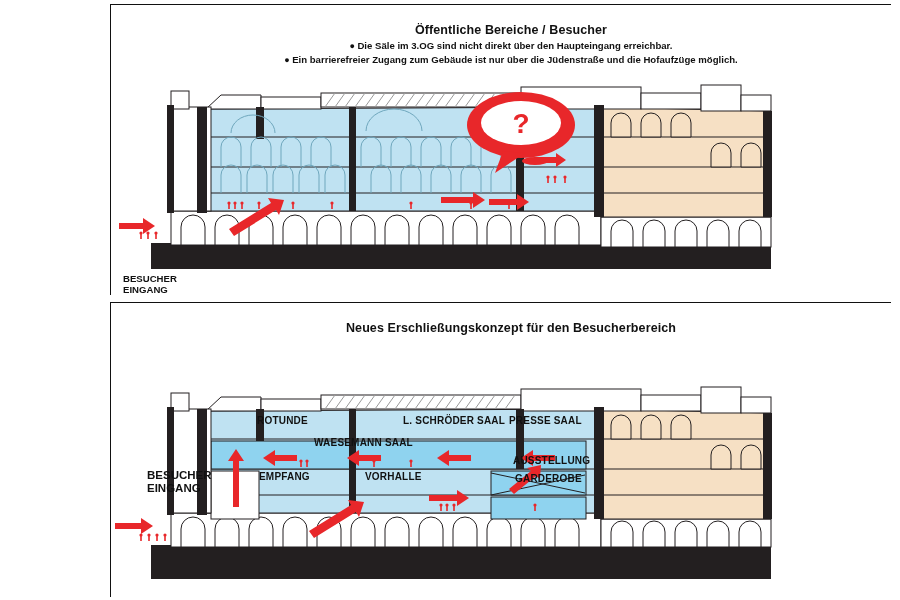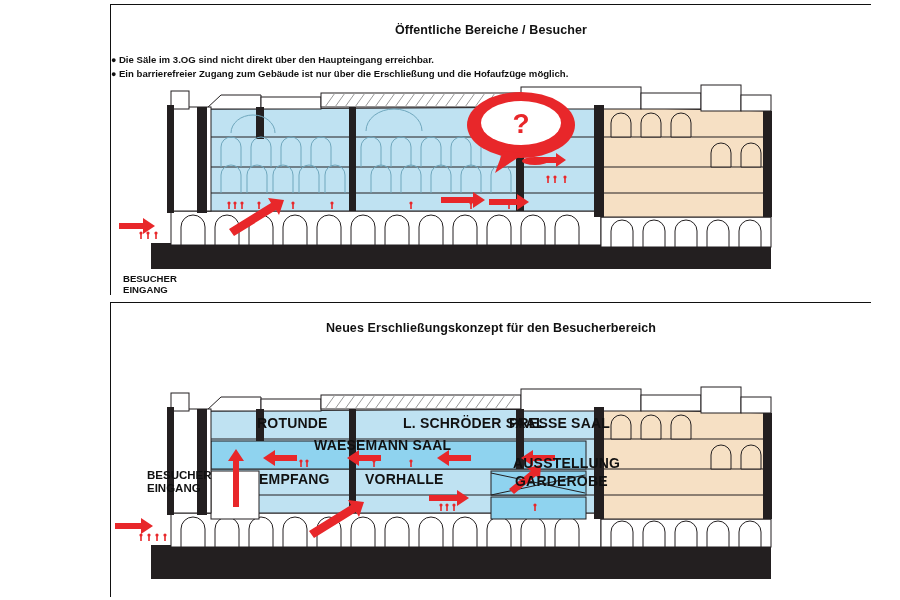--- a/index.html
+++ b/index.html
@@ -4,59 +4,59 @@
 <style>
   html,body{margin:0;padding:0;}
   body{
     width:900px;height:600px;background:#ffffff;
     font-family:"Liberation Sans", sans-serif;
     overflow:hidden;position:relative;
   }
   .page{position:absolute;left:0;top:0;width:900px;height:600px;background:#fff;}
 
   
-  .panel{position:absolute;left:110px;width:760px;background:#fff;}
+  .panel{position:absolute;left:110px;width:760px;background:#fff;padding-left:20px;}
   .panel-top{top:4px;height:290px;border-left:1px solid #111;border-top:1px solid #111;}
   .panel-bot{top:302px;height:294px;border-left:1px solid #111;border-top:1px solid #111;}
 
   .title{
     text-align:center;font-size:12.5px;font-weight:bold;color:#111;
     letter-spacing:.1px;margin-top:18px;
   }
-  .bullets{margin-top:16px;}
+  .bullets{text-align:center;margin-top:2px;}
   .bullets div{font-size:9.6px;color:#111;line-height:14px;font-weight:bold;}
   .bullets .dot{font-size:9px;}
 
   
   .drawing{position:absolute;left:0;top:0;width:760px;height:100%;}
 
   svg{display:block;}
 
   
   .room-label{
-    position:absolute;font-size:14px;font-weight:bold;color:#111;
+    position:absolute;font-size:10px;font-weight:bold;color:#111;
     white-space:nowrap;letter-spacing:.2px;
   }
   .entry-label{
     position:absolute;font-size:9.6px;font-weight:bold;color:#111;
     line-height:11px;white-space:nowrap;
   }
   .entry-label.big{font-size:11.5px;line-height:13px;}
 </style>
 </head>
 <body>
 
 <div class="page">
 
   <div class="panel panel-top">
 
     <div class="title">Öffentliche Bereiche / Besucher</div>
     <div class="bullets">
       <div><span class="dot">●&nbsp;</span><span>Die Säle im 3.OG sind nicht direkt über den Haupteingang erreichbar.</span></div>
-      <div><span class="dot">●&nbsp;</span><span>Ein barrierefreier Zugang zum Gebäude ist nur über die Erschließung und die Hofaufzüge möglich.</span></div>
+      <div><span class="dot">●&nbsp;</span><span>Ein barrierefreier Zugang zum Gebäude ist nur über die Jüdenstraße und die Hofaufzüge möglich.</span></div>
     </div>
 
     <div class="drawing">
       <svg width="760" height="220" viewBox="0 0 760 220" style="position:absolute;left:0;top:66px;">
 
         <rect x="40" y="172" width="620" height="44" fill="#231f20"></rect>
         <rect x="0" y="196" width="760" height="20" fill="#ffffff"></rect>
         <rect x="40" y="172" width="620" height="26" fill="#231f20"></rect>
 
         <rect x="60" y="140" width="430" height="34" fill="#ffffff" stroke="#231f20" stroke-width="1"></rect>

